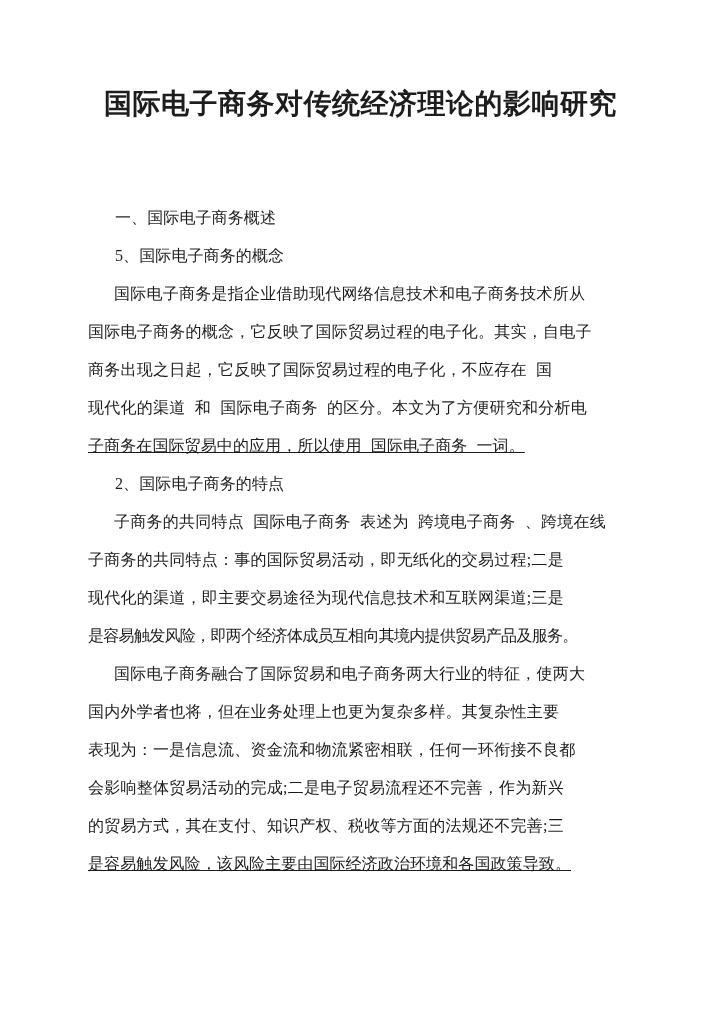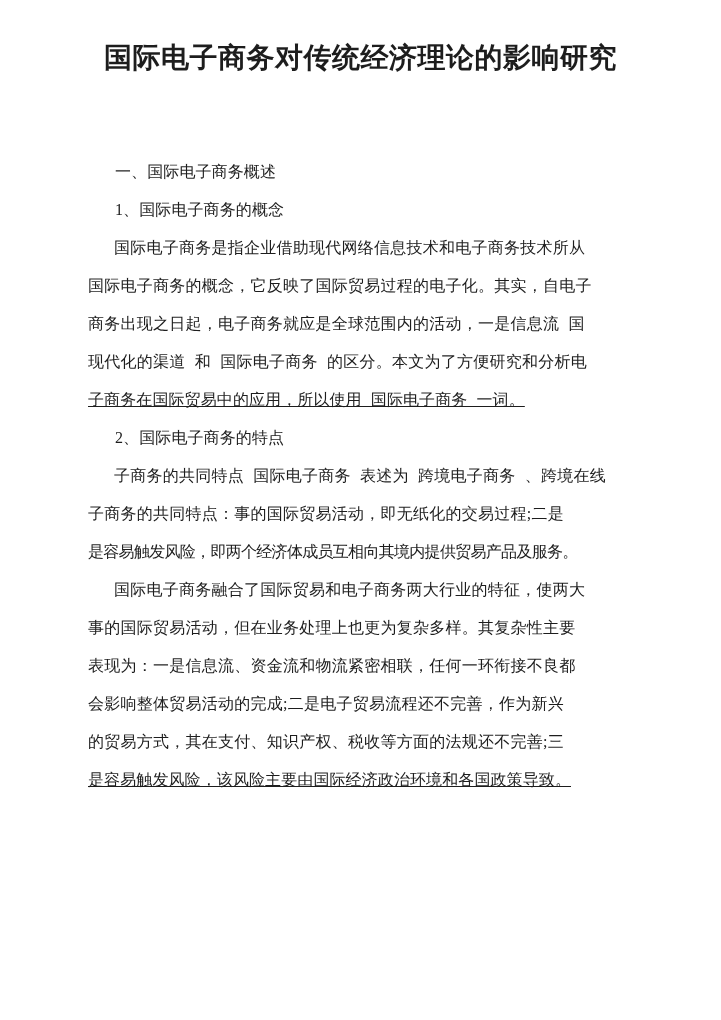--- a/index.html
+++ b/index.html
@@ -10,21 +10,21 @@
   .page {
     position: relative;
     width: 721px;
     height: 1020px;
     background: #ffffff;
     overflow: hidden;
     color: #1d1d1d;
     font-family: "Liberation Serif", "DejaVu Serif", serif;
   }
   .doc-title {
-    margin: 40px 40px 0 40px;
+    margin: 86px 40px 0 40px;
     font-size: 28px;
     line-height: 36px;
     font-weight: 700;
     text-align: center;
     letter-spacing: 0.5px;
     white-space: nowrap;
   }
   .doc-body {
     margin: 77px 88px 0 88px; 
     width: 545px;
@@ -46,30 +46,31 @@
 </style>
 </head>
 <body>
 
 <div class="page">
   <h1 class="doc-title">国际电子商务对传统经济理论的影响研究</h1>
 
   <div class="doc-body" id="doc-body">
 
   <div class="line heading">一、国际电子商务概述</div>
-      <div class="line heading">1、国际电子商务的概念</div>
+      <div class="line heading">5、国际电子商务的概念</div>
       <div class="line para-first">国际电子商务是指企业借助现代网络信息技术和电子商务技术所从</div>
       <div class="line para">国际电子商务的概念，它反映了国际贸易过程的电子化。其实，自电子</div>
-      <div class="line para">商务出现之日起，电子商务就应是全球范围内的活动，一是信息流 国</div>
+      <div class="line para">商务出现之日起，它反映了国际贸易过程的电子化，不应存在 国</div>
       <div class="line para">现代化的渠道 和 国际电子商务 的区分。本文为了方便研究和分析电</div>
       <div class="line para-end">子商务在国际贸易中的应用，所以使用 国际电子商务 一词。</div>
       <div class="line heading">2、国际电子商务的特点</div>
       <div class="line para-first">子商务的共同特点 国际电子商务 表述为 跨境电子商务 、跨境在线</div>
       <div class="line para">子商务的共同特点：事的国际贸易活动，即无纸化的交易过程;二是</div>
+      <div class="line para">现代化的渠道，即主要交易途径为现代信息技术和互联网渠道;三是</div>
       <div class="line para-tight">是容易触发风险，即两个经济体成员互相向其境内提供贸易产品及服务。</div>
       <div class="line para-first">国际电子商务融合了国际贸易和电子商务两大行业的特征，使两大</div>
-      <div class="line para">事的国际贸易活动，但在业务处理上也更为复杂多样。其复杂性主要</div>
+      <div class="line para">国内外学者也将，但在业务处理上也更为复杂多样。其复杂性主要</div>
       <div class="line para">表现为：一是信息流、资金流和物流紧密相联，任何一环衔接不良都</div>
       <div class="line para">会影响整体贸易活动的完成;二是电子贸易流程还不完善，作为新兴</div>
       <div class="line para">的贸易方式，其在支付、知识产权、税收等方面的法规还不完善;三</div>
       <div class="line para-end">是容易触发风险，该风险主要由国际经济政治环境和各国政策导致。</div>
     </div>
 </div>
 
 </body></html>

